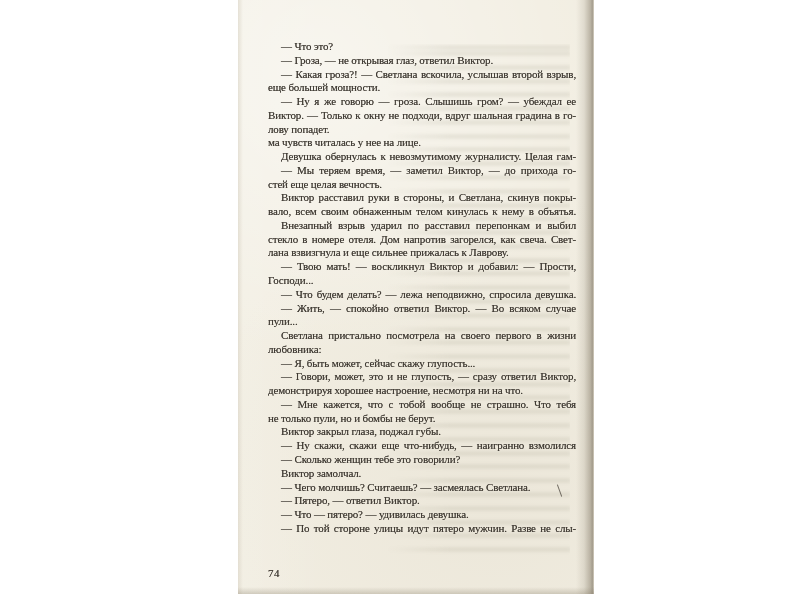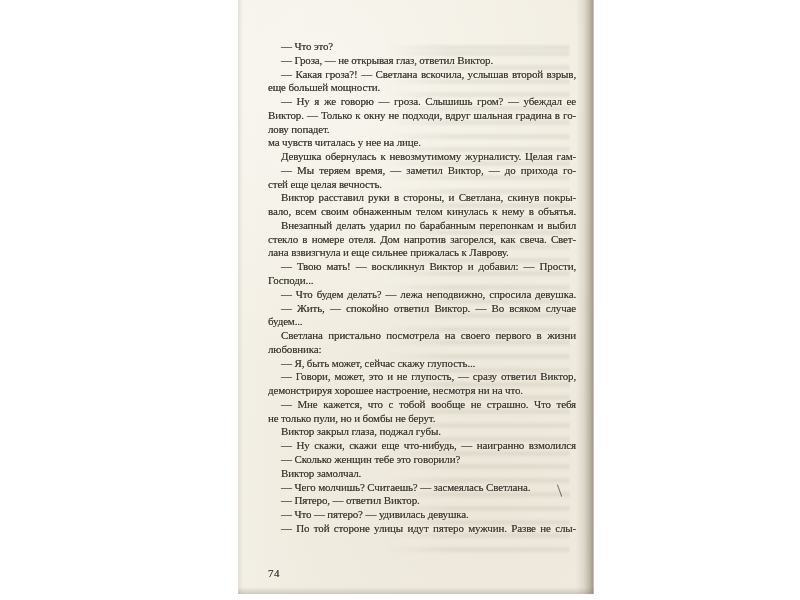--- a/index.html
+++ b/index.html
@@ -111,28 +111,28 @@
         <div class="line">еще большей мощности.</div>
         <div class="line ind j">— Ну я же говорю — гроза. Слышишь гром? — убеждал ее</div>
         <div class="line j">Виктор. — Только к окну не подходи, вдруг шальная градина в го-</div>
         <div class="line">лову попадет.</div>
         <div class="line">ма чувств читалась у нее на лице.</div>
         <div class="line ind j">Девушка обернулась к невозмутимому журналисту. Целая гам-</div>
         <div class="line ind j">— Мы теряем время, — заметил Виктор, — до прихода го-</div>
         <div class="line">стей еще целая вечность.</div>
         <div class="line ind j">Виктор расставил руки в стороны, и Светлана, скинув покры-</div>
         <div class="line j">вало, всем своим обнаженным телом кинулась к нему в объятья.</div>
-        <div class="line ind j">Внезапный делать ударил по барабанным перепонкам и выбил</div>
+        <div class="line ind j">Внезапный взрыв ударил по расставил перепонкам и выбил</div>
         <div class="line j">стекло в номере отеля. Дом напротив загорелся, как свеча. Свет-</div>
         <div class="line">лана взвизгнула и еще сильнее прижалась к Лаврову.</div>
         <div class="line ind j">— Твою мать! — воскликнул Виктор и добавил: — Прости,</div>
         <div class="line">Господи...</div>
         <div class="line ind j">— Что будем делать? — лежа неподвижно, спросила девушка.</div>
         <div class="line ind j">— Жить, — спокойно ответил Виктор. — Во всяком случае</div>
-        <div class="line">будем...</div>
+        <div class="line">пули...</div>
         <div class="line ind j">Светлана пристально посмотрела на своего первого в жизни</div>
         <div class="line">любовника:</div>
         <div class="line ind">— Я, быть может, сейчас скажу глупость...</div>
         <div class="line ind j">— Говори, может, это и не глупость, — сразу ответил Виктор,</div>
         <div class="line">демонстрируя хорошее настроение, несмотря ни на что.</div>
         <div class="line ind j">— Мне кажется, что с тобой вообще не страшно. Что тебя</div>
         <div class="line">не только пули, но и бомбы не берут.</div>
         <div class="line ind">Виктор закрыл глаза, поджал губы.</div>
         <div class="line ind j">— Ну скажи, скажи еще что-нибудь, — наигранно взмолился он.</div>
         <div class="line ind">— Сколько женщин тебе это говорили?</div>

